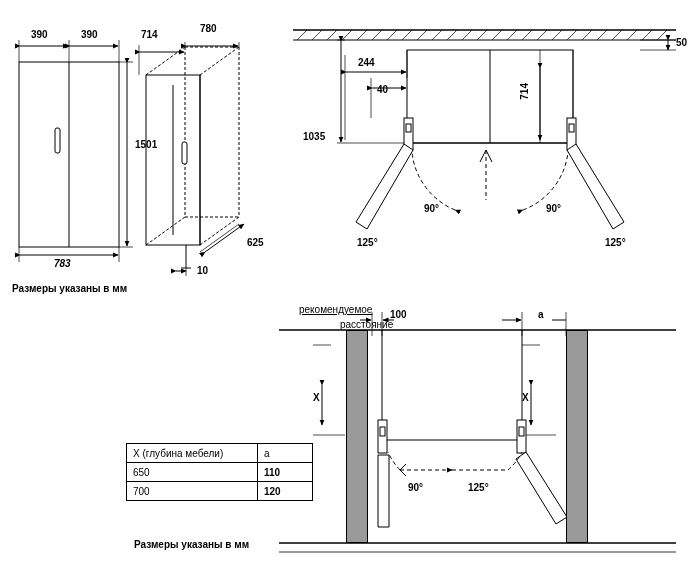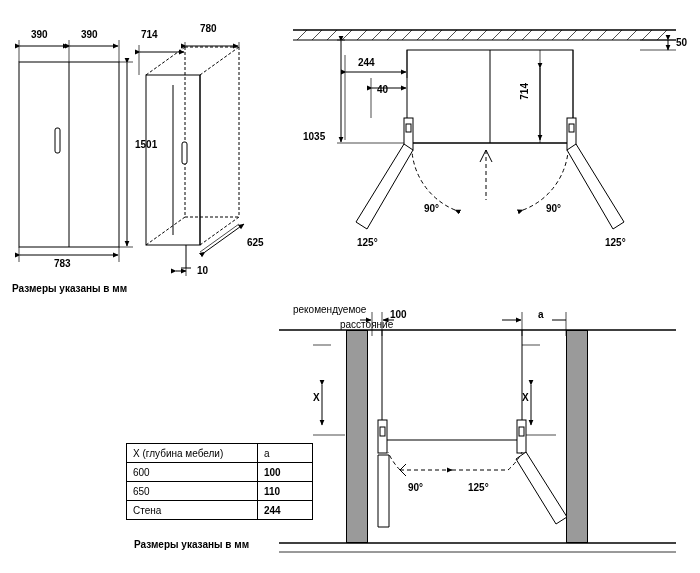--- a/index.html
+++ b/index.html
@@ -240,64 +240,60 @@
       <path d="M400,470 L406,464 M400,470 L406,476"></path>
     </g>
   </svg>
 
   <div class="gray" style="left:346px;top:330px;width:22px;height:213px;"></div>
   <div class="gray" style="left:566px;top:330px;width:22px;height:213px;"></div>
 
   <div class="lbl bold" style="left:31px;top:30px;">390</div>
   <div class="lbl bold" style="left:81px;top:30px;">390</div>
   <div class="lbl bold" style="left:135px;top:140px;">1501</div>
-  <div class="lbl bold" style="left:54px;top:259px;">783</div>
+  <div class="lbl bold" style="left:54px;top:259px;font-style:italic;">783</div>
 
   <div class="lbl bold" style="left:141px;top:30px;">714</div>
   <div class="lbl bold" style="left:200px;top:24px;">780</div>
   <div class="lbl bold" style="left:247px;top:238px;">625</div>
   <div class="lbl bold" style="left:197px;top:266px;">10</div>
 
   <div class="lbl bold" style="left:12px;top:284px;">Размеры указаны в мм</div>
 
   <div class="lbl bold" style="left:676px;top:38px;">50</div>
   <div class="lbl bold" style="left:358px;top:58px;">244</div>
   <div class="lbl bold" style="left:377px;top:85px;">40</div>
   <div class="lbl bold" style="left:303px;top:132px;">1035</div>
   <div class="lbl bold" style="left:520px;top:83px;writing-mode:vertical-rl;transform:rotate(180deg);">714</div>
   <div class="lbl bold" style="left:424px;top:204px;">90°</div>
   <div class="lbl bold" style="left:546px;top:204px;">90°</div>
   <div class="lbl bold" style="left:357px;top:238px;">125°</div>
   <div class="lbl bold" style="left:605px;top:238px;">125°</div>
 
-  <div class="lbl" style="left:293px;top:305px;">рекомендуемое</div>
+  <div class="lbl" style="left:299px;top:305px;text-decoration:underline;">рекомендуемое</div>
   <div class="lbl" style="left:300px;top:320px;padding-left:40px;">расстояние</div>
   <div class="lbl bold" style="left:390px;top:310px;">100</div>
   <div class="lbl bold" style="left:538px;top:310px;">a</div>
   <div class="lbl bold" style="left:313px;top:393px;">X</div>
   <div class="lbl bold" style="left:522px;top:393px;">X</div>
   <div class="lbl bold" style="left:408px;top:483px;">90°</div>
   <div class="lbl bold" style="left:468px;top:483px;">125°</div>
 
   <table class="spec" style="left:126px;top:443px;">
     <tbody>
       <tr class="head">
         <td class="c1">X (глубина мебели)</td>
         <td class="c2">a</td>
       </tr>
       <tr>
-        <td class="c1">600</td>
-        <td class="c2">100</td>
-      </tr>
-      <tr>
         <td class="c1">650</td>
         <td class="c2">110</td>
       </tr>
       <tr>
-        <td class="c1">Стена</td>
-        <td class="c2">244</td>
+        <td class="c1">700</td>
+        <td class="c2">120</td>
       </tr>
     </tbody>
   </table>
 
   <div class="lbl bold" style="left:134px;top:540px;">Размеры указаны в мм</div>
 
 </div>
 
 </body></html>

